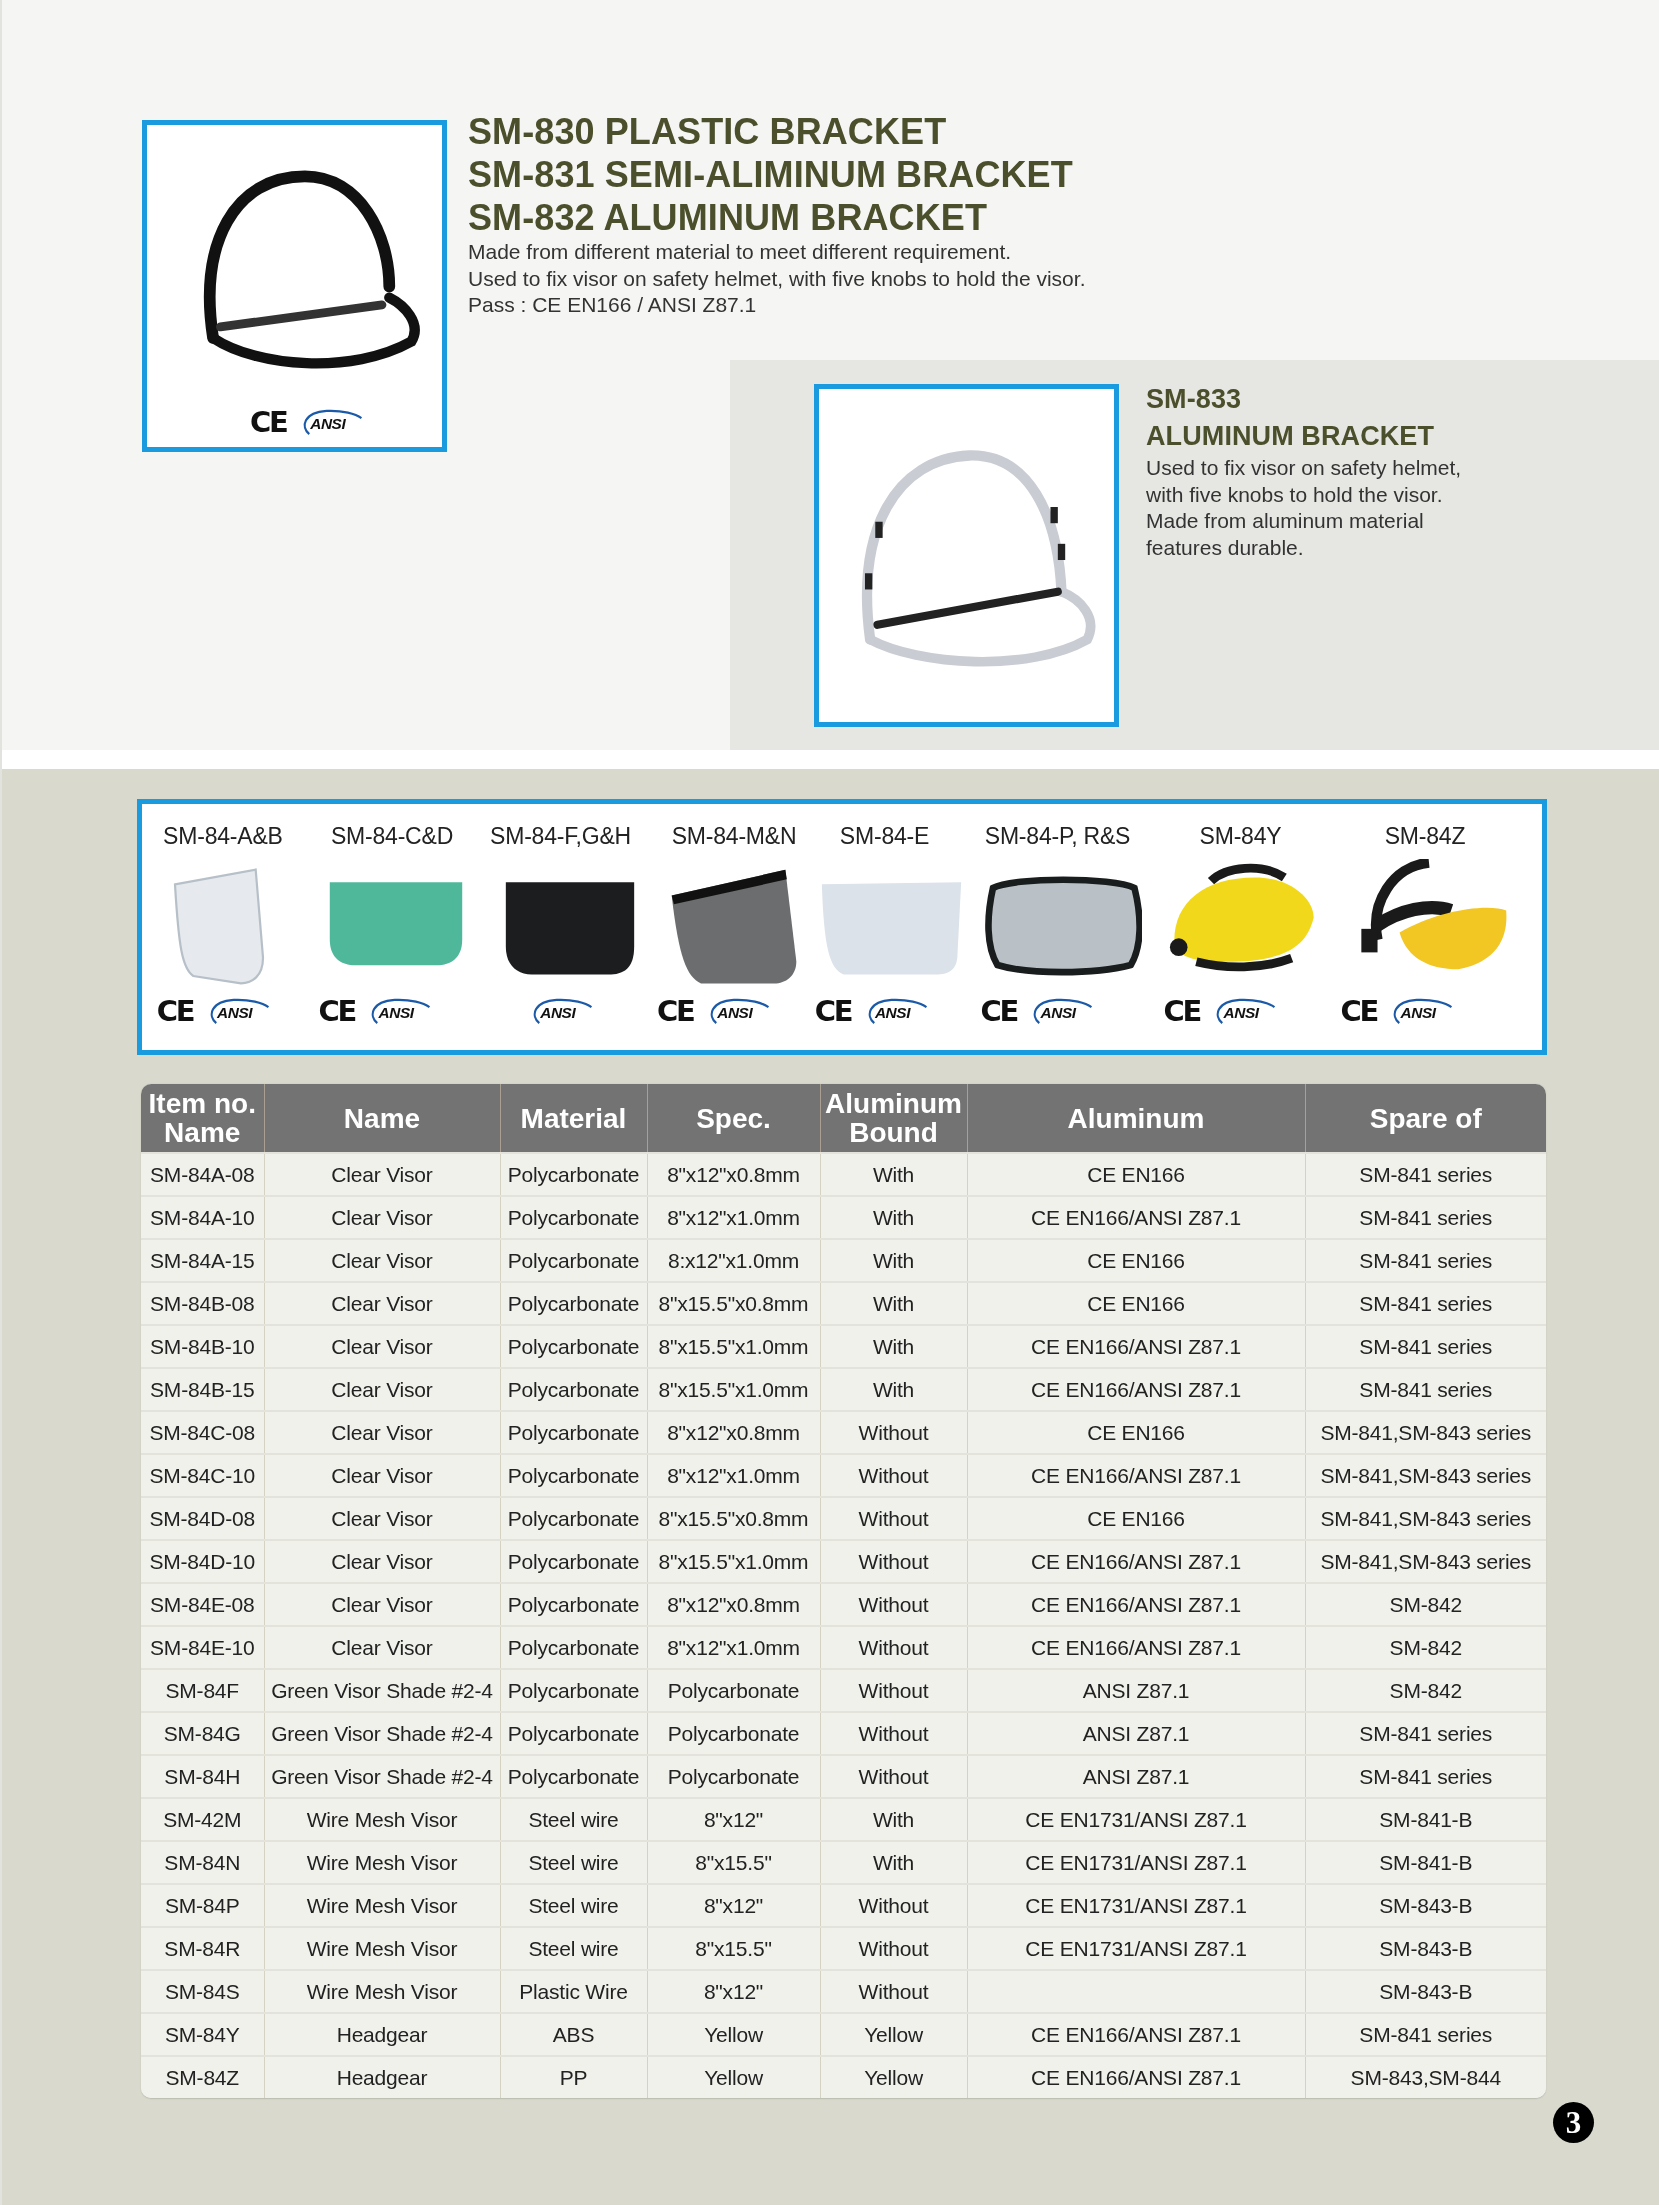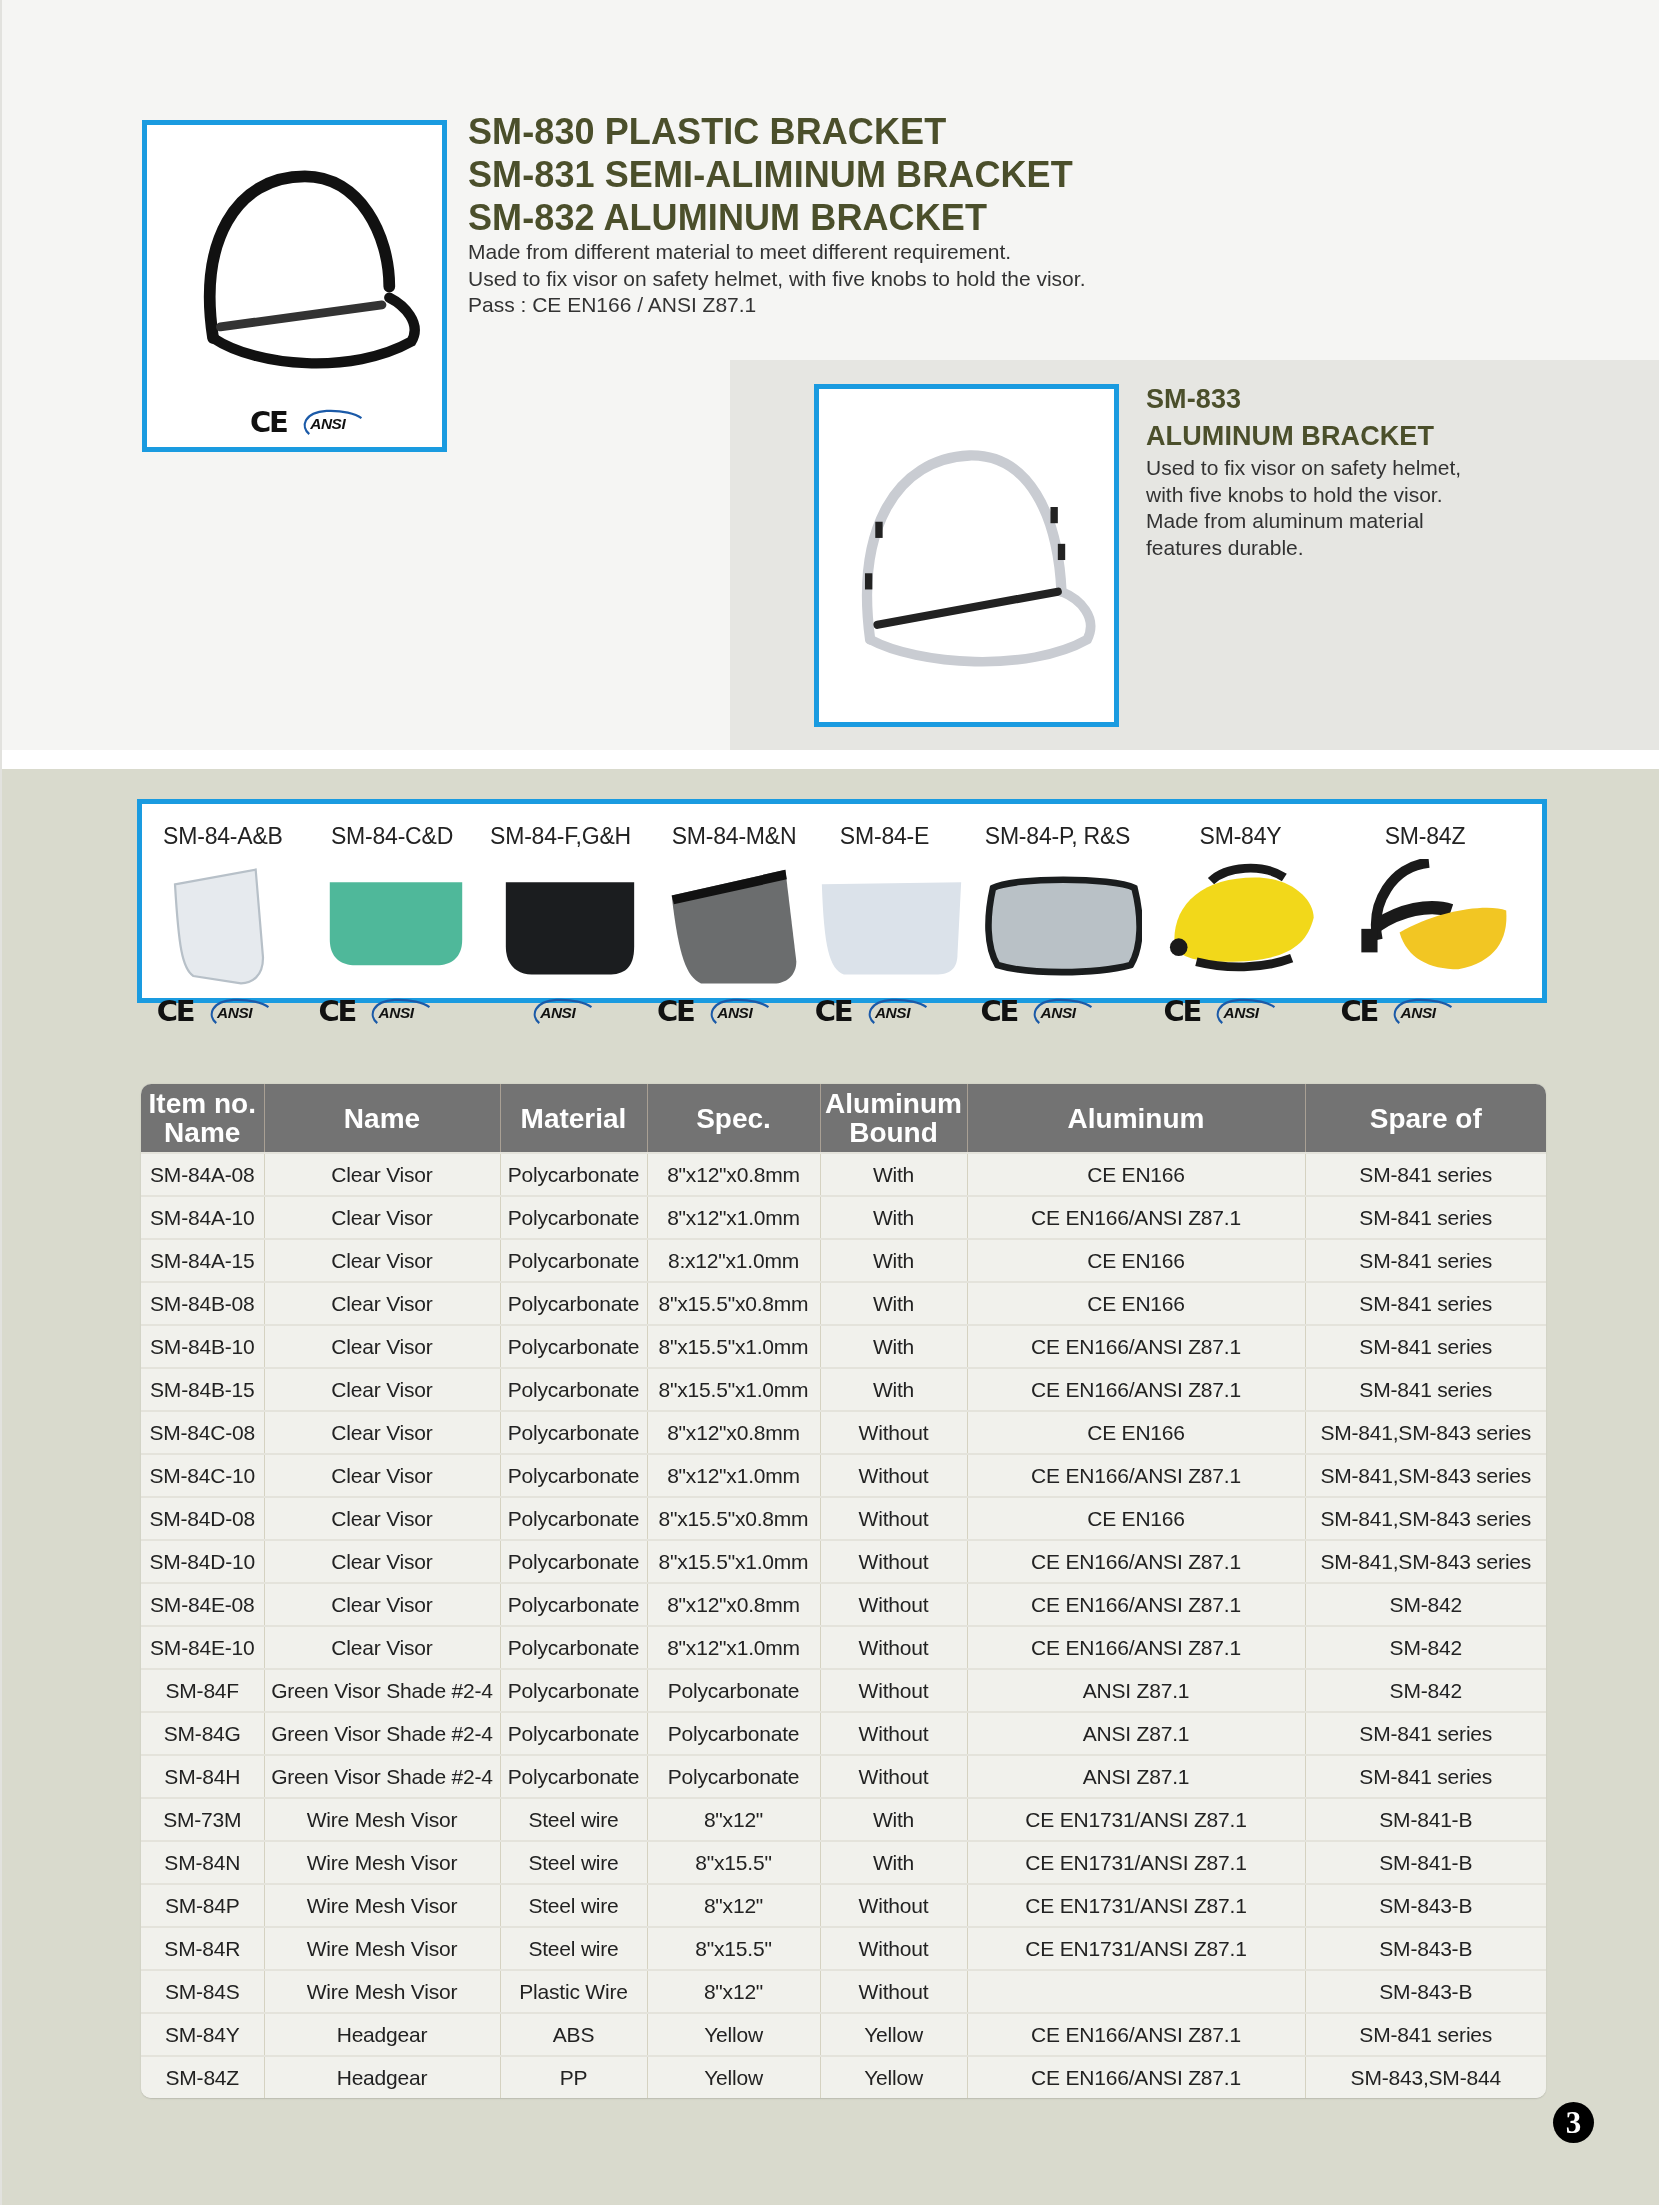--- a/index.html
+++ b/index.html
@@ -24,21 +24,21 @@
 
   
   .bracket { position:absolute; }
   .cert-row { position:absolute; display:flex; align-items:center; gap:10.3px; }
   .ce { font-family:"DejaVu Sans", sans-serif; font-weight:bold; font-size:29px; letter-spacing:-2.2px; color:#111; line-height:1; }
   .ansi { position:relative; width:68px; height:29px; }
   .ansi svg { position:absolute; left:0; top:0; }
   .ansi-text { position:absolute; left:13.2px; top:6.6px; font-style:italic; font-weight:bold; font-size:15.4px; color:#111; letter-spacing:-0.4px; }
 
   
-  .strip { position:absolute; left:137px; top:799px; width:1410px; height:204px; background:#fff; border:5.9px solid #1a9be0; box-sizing:border-box; }
+  .strip { position:absolute; left:137px; top:799px; width:1410px; height:256px; background:#fff; border:5.9px solid #1a9be0; box-sizing:border-box; }
   .strip-item { position:absolute; top:0; height:244px; }
   .strip-label { position:absolute; top:19px; left:0; width:100%; text-align:center; font-size:23px; color:#222; white-space:nowrap; letter-spacing:-0.2px; }
   .strip-img { position:absolute; top:62px; }
   .strip-cert { position:absolute; top:193px; }
 
   
   .spec-table { position:absolute; left:141px; top:1084px; width:1405px; border-radius:10.3px; overflow:hidden; background:#f1f1ec; box-shadow:0 0.7px 1.5px rgba(0,0,0,0.15); }
   table { border-collapse:collapse; width:1405px; table-layout:fixed; }
   th { background:#737373; color:#fff; font-weight:bold; font-size:28px; line-height:29px; height:68px; padding:0; text-align:center; border-right:1.5px solid #a9a094; }
   th:last-child { border-right:none; }
@@ -398,21 +398,21 @@
         <tr class="row">
           <td>SM-84H</td>
           <td>Green Visor Shade #2-4</td>
           <td>Polycarbonate</td>
           <td>Polycarbonate</td>
           <td>Without</td>
           <td>ANSI Z87.1</td>
           <td>SM-841 series</td>
         </tr>
         <tr class="row">
-          <td>SM-73M</td>
+          <td>SM-42M</td>
           <td>Wire Mesh Visor</td>
           <td>Steel wire</td>
           <td>8"x12"</td>
           <td>With</td>
           <td>CE EN1731/ANSI Z87.1</td>
           <td>SM-841-B</td>
         </tr>
         <tr class="row">
           <td>SM-84N</td>
           <td>Wire Mesh Visor</td>

